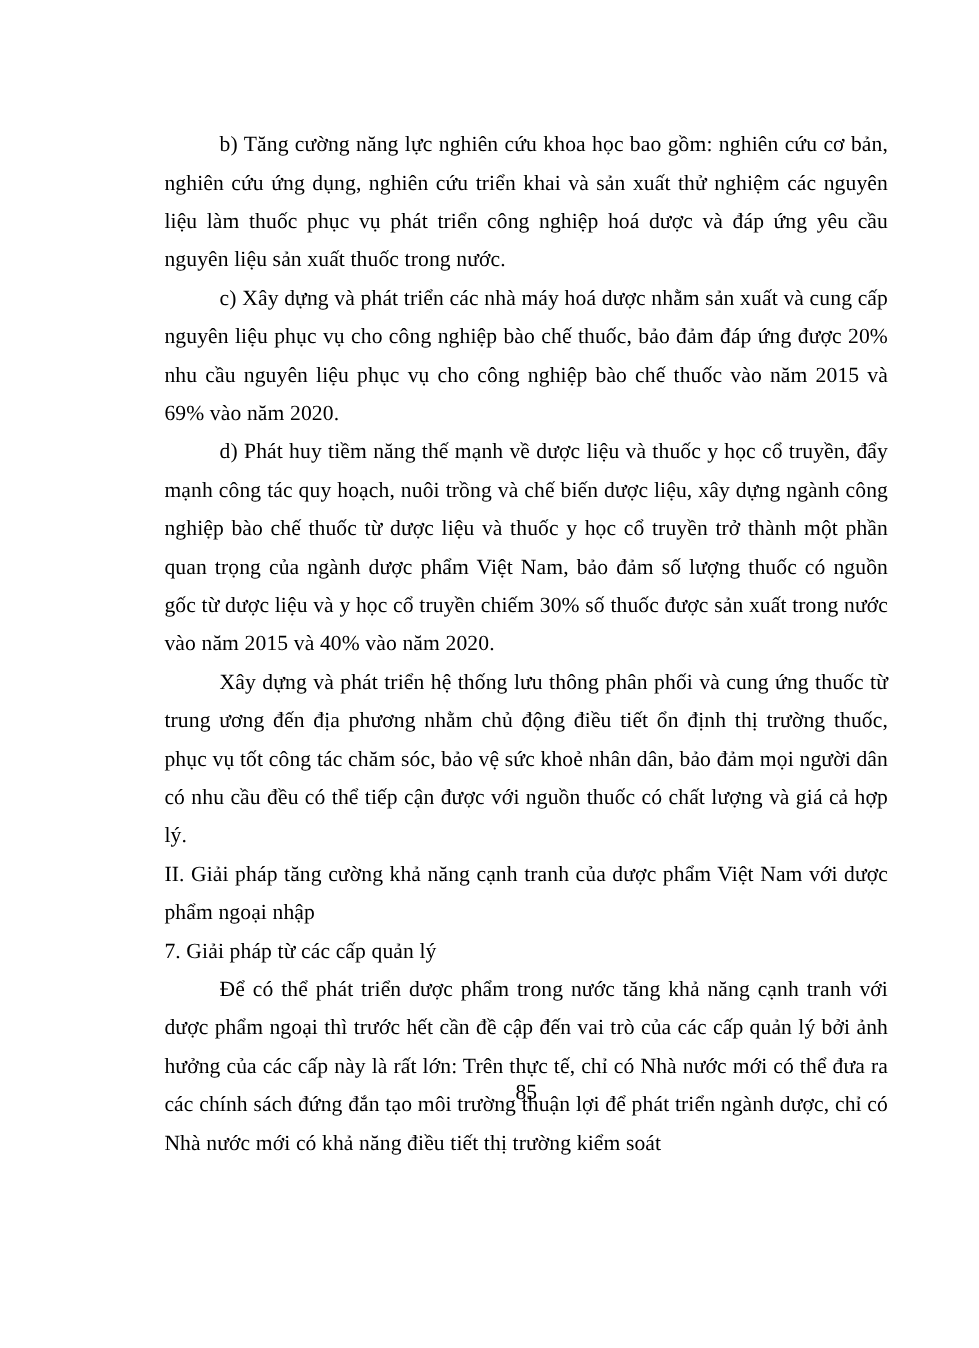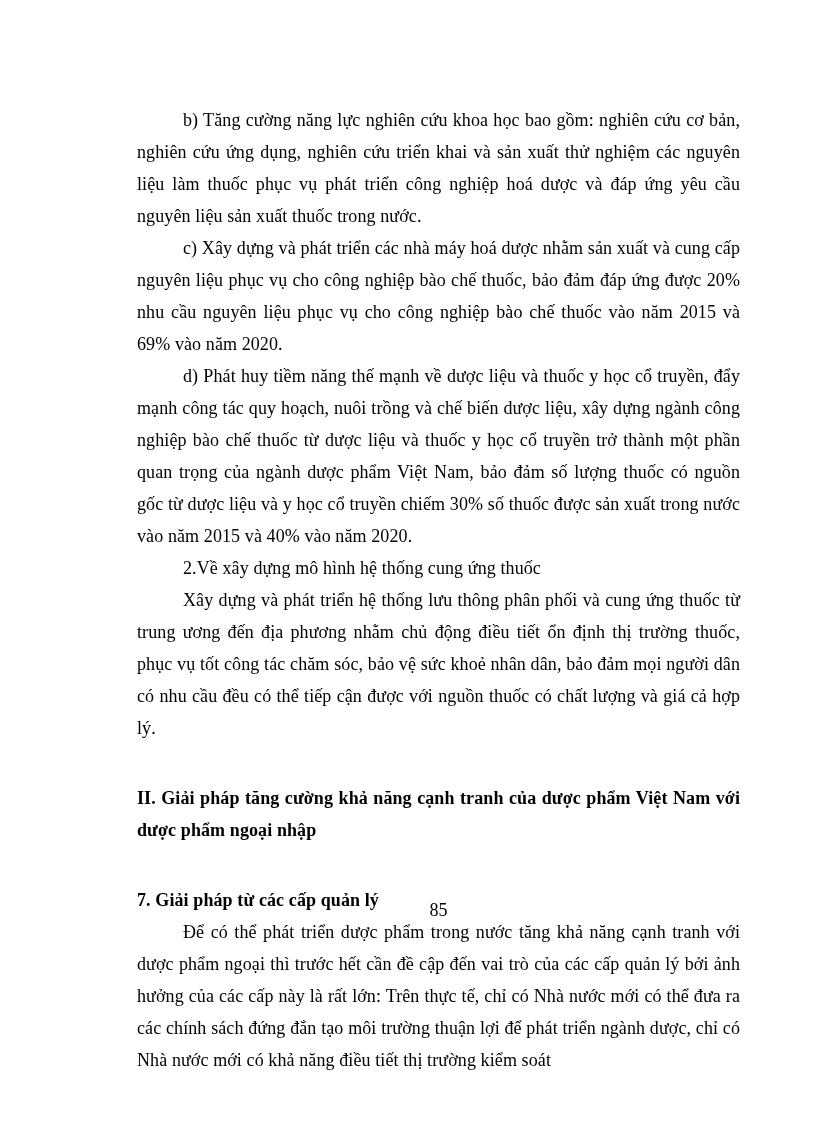--- a/index.html
+++ b/index.html
@@ -27,41 +27,39 @@
     margin: 0;
     font-size: 18px;
     line-height: 32px;
     text-align: justify;
     letter-spacing: 0.1px;
   }
   p.indent {
     text-indent: 46px;
   }
   p.bold {
-    font-weight: bold;
-    margin-top: 38px;
+    font-weight: normal;
   }
   .page-number {
     position: absolute;
     left: 137px;
     right: 76px;
     bottom: 56px;
     text-align: center;
     font-size: 18px;
     line-height: 22px;
   }
 </style>
 </head>
 <body>
 
 <div class="page">
   <div class="content">
     <p class="indent">b) Tăng cường năng lực nghiên cứu khoa học bao gồm: nghiên cứu cơ bản, nghiên cứu ứng dụng, nghiên cứu triển khai và sản xuất thử nghiệm các nguyên liệu làm thuốc phục vụ phát triển công nghiệp hoá dược và đáp ứng yêu cầu nguyên liệu sản xuất thuốc trong nước.</p>
     <p class="indent">c) Xây dựng và phát triển các nhà máy hoá dược nhằm sản xuất và cung cấp nguyên liệu phục vụ cho công nghiệp bào chế thuốc, bảo đảm đáp ứng được 20% nhu cầu nguyên liệu phục vụ cho công nghiệp bào chế thuốc vào năm 2015 và 69% vào năm 2020.</p>
     <p class="indent">d) Phát huy tiềm năng thế mạnh về dược liệu và thuốc y học cổ truyền, đẩy mạnh công tác quy hoạch, nuôi trồng và chế biến dược liệu, xây dựng ngành công nghiệp bào chế thuốc từ dược liệu và thuốc y học cổ truyền trở thành một phần quan trọng của ngành dược phẩm Việt Nam, bảo đảm số lượng thuốc có nguồn gốc từ dược liệu và y học cổ truyền chiếm 30% số thuốc được sản xuất trong nước vào năm 2015 và 40% vào năm 2020.</p>
-    <p class="indent">2.Về xây dựng mô hình hệ thống cung ứng thuốc</p>
     <p class="indent">Xây dựng và phát triển hệ thống lưu thông phân phối và cung ứng thuốc từ trung ương đến địa phương nhằm chủ động điều tiết ổn định thị trường thuốc, phục vụ tốt công tác chăm sóc, bảo vệ sức khoẻ nhân dân, bảo đảm mọi người dân có nhu cầu đều có thể tiếp cận được với nguồn thuốc có chất lượng và giá cả hợp lý.</p>
     <p class="bold">II. Giải pháp tăng cường khả năng cạnh tranh của dược phẩm Việt Nam với dược phẩm ngoại nhập</p>
     <p class="bold">7. Giải pháp từ các cấp quản lý</p>
     <p class="indent">Để có thể phát triển dược phẩm trong nước tăng khả năng cạnh tranh với dược phẩm ngoại thì trước hết cần đề cập đến vai trò của các cấp quản lý bởi ảnh hưởng của các cấp này là rất lớn: Trên thực tế, chỉ có Nhà nước mới có thể đưa ra các chính sách đứng đắn tạo môi trường thuận lợi để phát triển ngành dược, chỉ có Nhà nước mới có khả năng điều tiết thị trường kiểm soát</p>
   </div>
   <div class="page-number">85</div>
 </div>
 
 </body></html>

